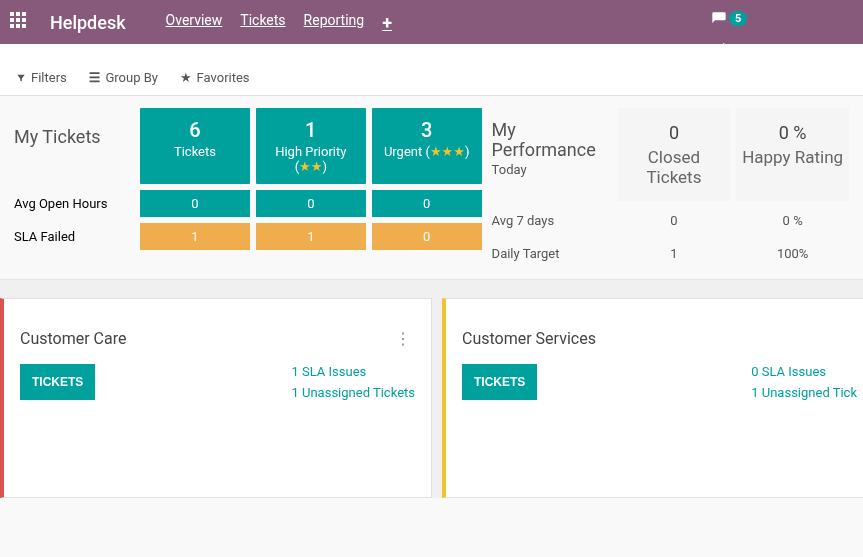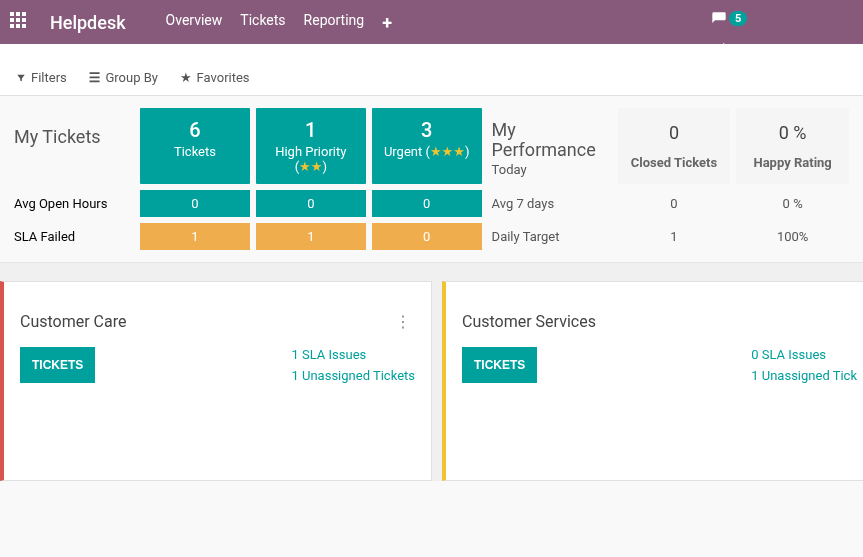--- a/index.html
+++ b/index.html
@@ -2,21 +2,21 @@
 <html><head>
 <meta charset="utf-8">
 <style>
 * { box-sizing: border-box; margin: 0; padding: 0; }
 body { font-family: -apple-system, BlinkMacSystemFont, "Segoe UI", Roboto, Helvetica, Arial, sans-serif; font-size: 13px; color: #444; background: #f9f9f9; width: 863px; height: 557px; overflow: hidden; }
 
 .navbar { background: #875A7B; height: 44px; display: flex; align-items: center; color: #fff; padding: 0 10px; }
 .apps-icon { width: 20px; height: 20px; display: grid; grid-template-columns: repeat(3,4px); grid-template-rows: repeat(3,4px); gap: 2px; cursor: pointer; }
 .apps-icon span { background: #fff; width: 4px; height: 4px; }
 .brand { font-size: 18px; font-weight: 500; margin-left: 20px; margin-right: 40px; }
-.nav-links { display: flex; gap: 18px; font-size: 14px; }
+.nav-links { display: flex; gap: 18px; font-size: 14px; text-decoration: underline; }
 .nav-links > div { cursor: pointer; }
 .nav-spacer { flex: 1; }
 .nav-right { display: flex; align-items: center; gap: 16px; font-size: 13px; flex-direction: column; }
 .icon-button { cursor: pointer; display: flex; align-items: center; }
 .badge { background: #00A09D; color: #fff; border-radius: 10px; padding: 1px 6px; font-size: 11px; font-weight: 700; margin-left: 2px; }
 .plus { font-size: 18px; font-weight: 700; color: #fff; }
 
 .cp { background: #fff; border-bottom: 1px solid #e0e0e0; padding: 12px 16px 10px; }
 .cp-row { display: flex; align-items: center; gap: 16px; }
 .cp-title { font-size: 18px; color: #666; flex: 0 0 49%; }
@@ -33,21 +33,21 @@
 .tile .num { font-size: 20px; font-weight: 500; }
 .tile .lbl { font-size: 13px; margin-top: 2px; }
 .stars { color: #F0C330; }
 .row-label { font-size: 13px; color: #000000; padding: 6px 0; }
 .cell-teal { background: #00A09D; color: #fff; text-align: center; padding: 6px 0; }
 .cell-orange { background: #F0AD4E; color: #fff; text-align: center; padding: 6px 0; }
 
 .grid2 { display: grid; grid-template-columns: 120px 1fr 1fr; gap: 6px; align-items: stretch; }
 .kpi { background: #f5f5f5; text-align: center; padding: 14px 4px; }
 .kpi .num { font-size: 18px; color: #444; }
-.kpi .lbl { font-size: 13px; color: #666; margin-top: 12px; font-weight: bold; }
+.kpi .lbl { font-size: 17px; color: #666; margin-top: 4px; }
 .row2-label { font-size: 13px; color: #555; padding: 6px 0; }
 .cell-plain { text-align: center; padding: 6px 0; color: #555; }
 
 .teams { display: flex; gap: 10px; padding: 18px 0 0 0; background: #f0f0f0;}
 .card { flex: 1; background: #fff; border: 1px solid #e0e0e0; border-left: 4px solid; padding: 30px 16px; min-height: 200px; position: relative; }
 .card.red { border-left-color: #D9534F; margin-left:0;}
 .card.yellow { border-left-color: #F0C330; margin-right:-10px; border-right:none;}
 .card-head { display: flex; justify-content: space-between; align-items: center; margin-bottom: 16px; }
 .card-title { font-size: 16px; color: #444; }
 .btn-tickets { background: #00A09D; color: #fff; border: none; padding: 7px 12px; font-size: 12px; font-weight: 700; cursor: pointer; }

